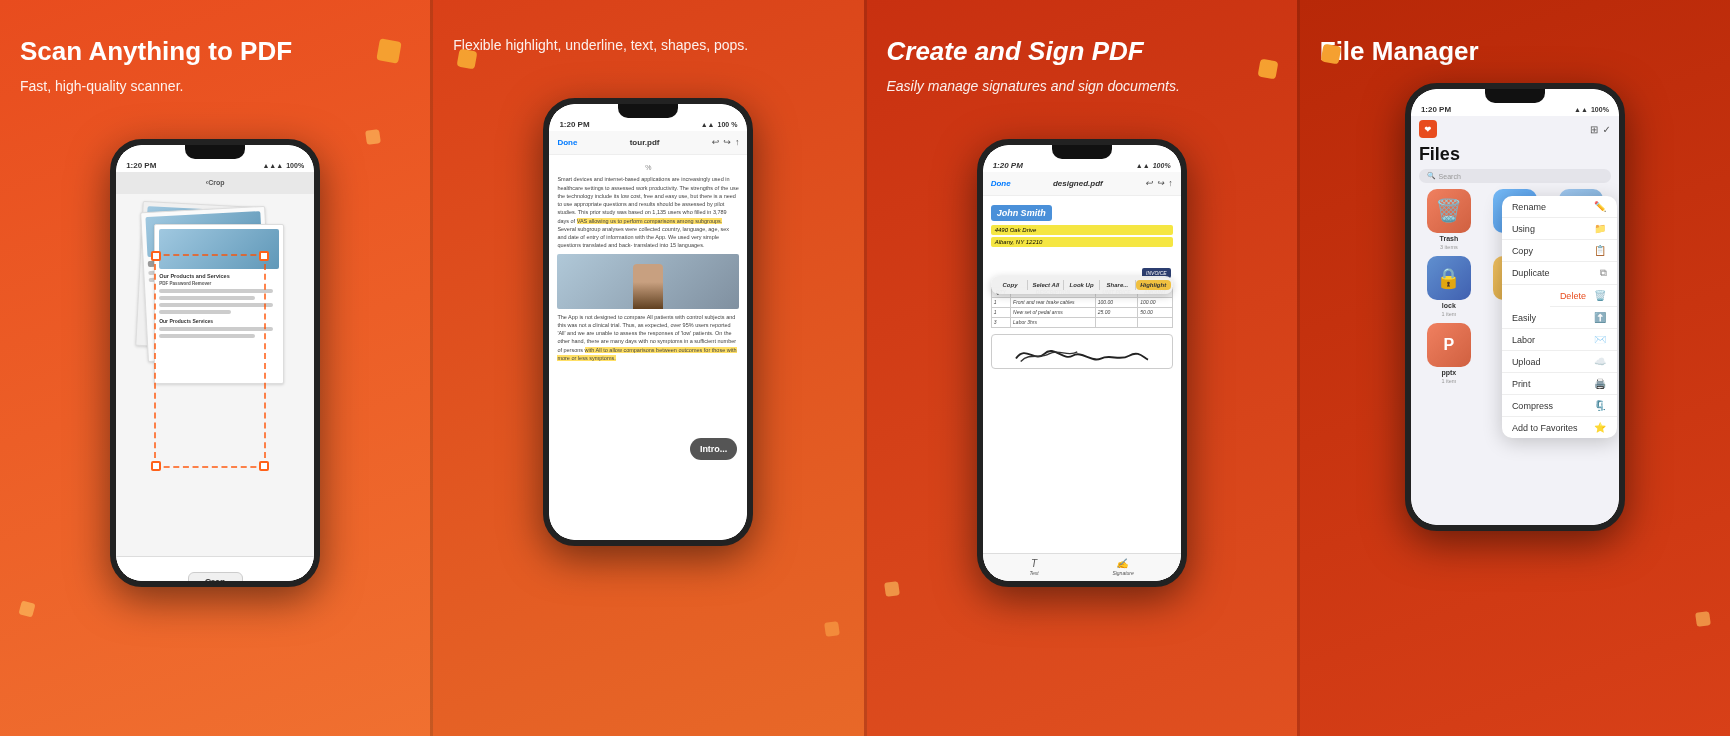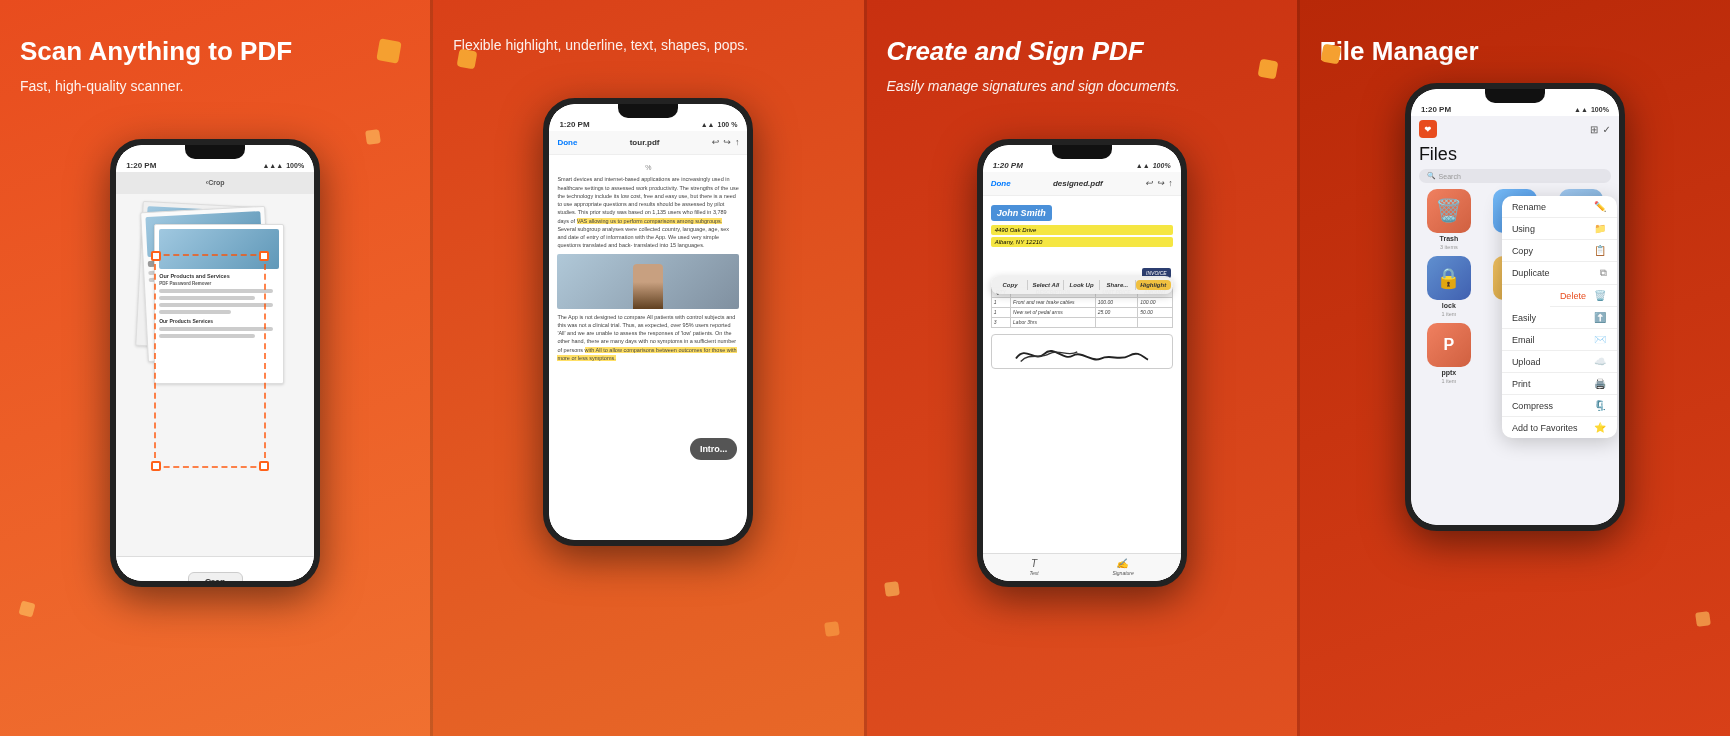--- a/index.html
+++ b/index.html
@@ -398,21 +398,21 @@
     .file-logo {
       width: 18px; height: 18px;
       background: #e84c1e;
       border-radius: 4px;
       display: flex; align-items: center; justify-content: center;
       color: #fff; font-size: 8px; font-weight: 800;
     }
     .file-header-icons { display: flex; gap: 4px; font-size: 10px; color: #555; }
     .file-title {
       font-size: 18px;
-      font-weight: 400;
+      font-weight: 700;
       color: #111;
       padding: 4px 8px 4px;
     }
     .file-search {
       margin: 0 8px 6px;
       background: #e4e4ea;
       border-radius: 8px;
       padding: 3px 8px;
       font-size: 7px;
       color: #999;
@@ -850,21 +850,21 @@
             </div>
             <div class="ctx-menu-item delete-item">
               <span>Delete</span>
               <span class="ctx-icon delete-icon">🗑️</span>
             </div>
             <div class="ctx-menu-item">
               <span>Easily</span>
               <span class="ctx-icon">⬆️</span>
             </div>
             <div class="ctx-menu-item">
-              <span>Email</span>
+              <span>Labor</span>
               <span class="ctx-icon">✉️</span>
             </div>
             <div class="ctx-menu-item">
               <span>Upload</span>
               <span class="ctx-icon">☁️</span>
             </div>
             <div class="ctx-menu-item">
               <span>Print</span>
               <span class="ctx-icon">🖨️</span>
             </div>

